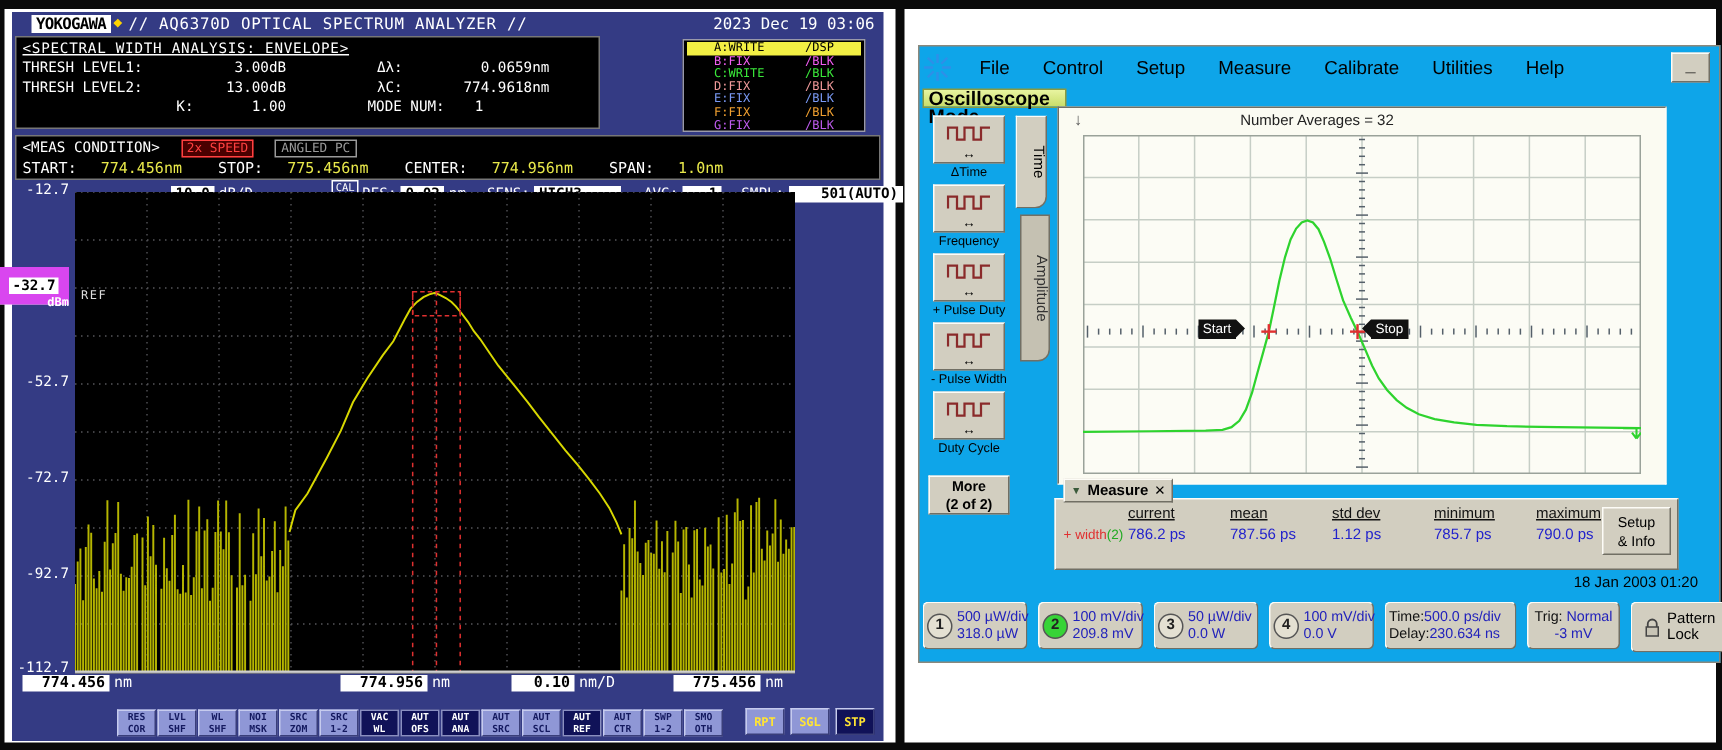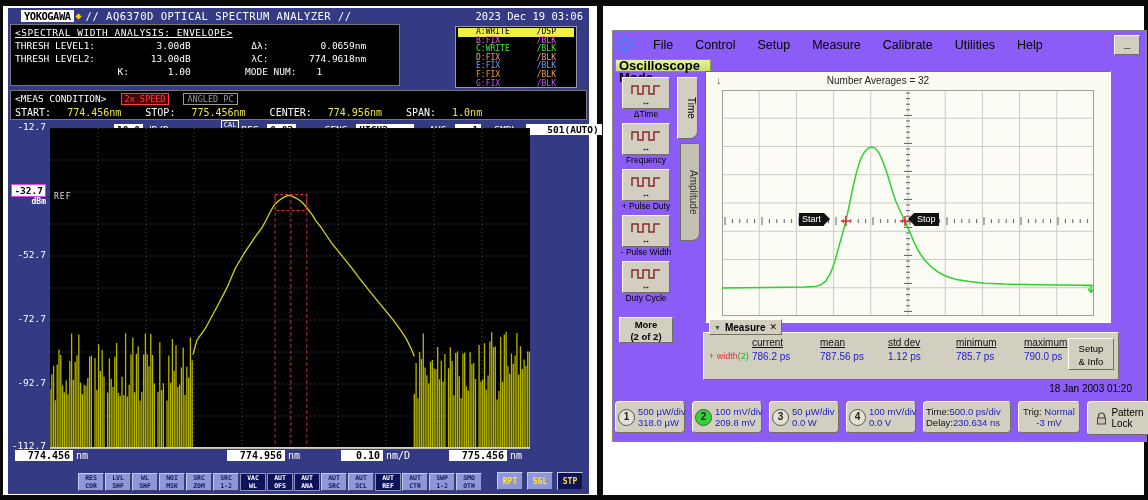--- a/index.html
+++ b/index.html
@@ -28,38 +28,38 @@
   .badge-gray{color:#9a9a9a;border:1px solid #9a9a9a;font-size:8.5px;padding:0 3px;}
   .meas-r2{display:flex;gap:16px;align-items:center;height:14px;font-size:10px;white-space:nowrap;}
   .yellow{color:#e8e84a;}
   .meas-r2 .pair{margin-right:8px;}
   #settingsrow{position:absolute;left:0;top:113px;right:0;height:17px;font-size:9.5px;display:flex;align-items:center;white-space:nowrap;}
   .wbox{background:#fff;color:#000;font-weight:bold;padding:0 3px;margin:0 3px;text-align:right;}
   .calbox{border:1px solid #fff;font-size:7px;padding:0 2px;position:relative;top:-5px;margin:0 2px;}
   #osa-ylabels{position:absolute;left:0;top:0;width:40px;}
   .ylab{position:absolute;right:2px;font-size:9.5px;width:60px;text-align:right;}
   .refbox{position:absolute;right:2px;font-size:9.5px;text-align:right;}
-  .refbox .b{background:#fff;color:#000;font-weight:bold;padding:0 2px;border:1px solid #d946ef;}
+  .refbox .b{background:#fff;color:#000;font-weight:bold;padding:0 2px;border:7px solid #d946ef;}
   .refbox .u{display:block;font-weight:bold;font-size:8px;margin-top:1px;}
   #osa-plot{position:absolute;left:42px;top:120px;width:480px;height:320px;background:#000;border-bottom:1px solid #bbb;}
   #osa-ref-label{position:absolute;left:46px;top:184px;font-size:8px;color:#ddd;letter-spacing:1px;}
   #osa-xaxis{position:absolute;left:0;top:442px;right:0;height:16px;font-size:10px;}
   .xgroup{position:absolute;white-space:nowrap;display:flex;align-items:center;}
   .xgroup .wbox{min-width:52px;}
   #osa-softkeys{position:absolute;left:70px;top:464px;right:0;height:20px;display:flex;gap:1px;align-items:center;}
   .skey{width:26px;height:18px;background:#8f97d6;color:#14195f;border:1px solid #c6cbee;border-right-color:#3a3f7a;border-bottom-color:#3a3f7a;
         font-size:6.5px;font-weight:bold;line-height:7.5px;text-align:center;box-sizing:border-box;padding-top:1px;}
   .skey.dark{background:#101258;color:#fff;border-color:#8a8fc0;}
   .rkey{width:26px;height:18px;background:#8f97d6;color:#ffe433;border:1px solid #c6cbee;border-right-color:#3a3f7a;border-bottom-color:#3a3f7a;
         font-size:8px;font-weight:bold;text-align:center;line-height:17px;box-sizing:border-box;}
   .rkey.dark{background:#101258;}
   #osa-runkeys{position:absolute;right:6px;top:464px;display:flex;gap:4px;}
 
   
-  #scope{position:absolute;left:612px;top:30px;width:533px;height:410px;background:#8b5cf6;border:1px solid #8a887c;
+  #scope{position:absolute;left:612px;top:30px;width:533px;height:410px;background:#0ea5e9;border:1px solid #8a887c;
          font-family:"Liberation Sans","DejaVu Sans",sans-serif;color:#000;}
   .raised{background:#d2cec0;border-top:1px solid #fdfcf7;border-left:1px solid #fdfcf7;border-right:1px solid #716f64;border-bottom:1px solid #716f64;}
   .sunken{border-top:1px solid #716f64;border-left:1px solid #716f64;border-right:1px solid #fdfcf7;border-bottom:1px solid #fdfcf7;}
   #menubar{position:absolute;left:2px;top:2px;right:30px;height:24px;display:flex;align-items:center;gap:18px;font-size:12.5px;}
   #menubar .menu-item{cursor:default;}
   #minimize{position:absolute;right:6px;top:4px;width:24px;height:18px;font-weight:bold;text-align:center;line-height:14px;font-size:12px;}
   #modelabel{position:absolute;left:2px;top:28px;width:96px;height:13px;background:linear-gradient(#e8f4a0,#c8dd6a);
              border:1px solid #8a9a40;font-size:13px;font-weight:bold;line-height:12px;padding-left:3px;box-sizing:border-box;}
   #sidebar{position:absolute;left:4px;top:46px;width:58px;}
   .sbtn-wrap{margin-bottom:4px;text-align:center;}

